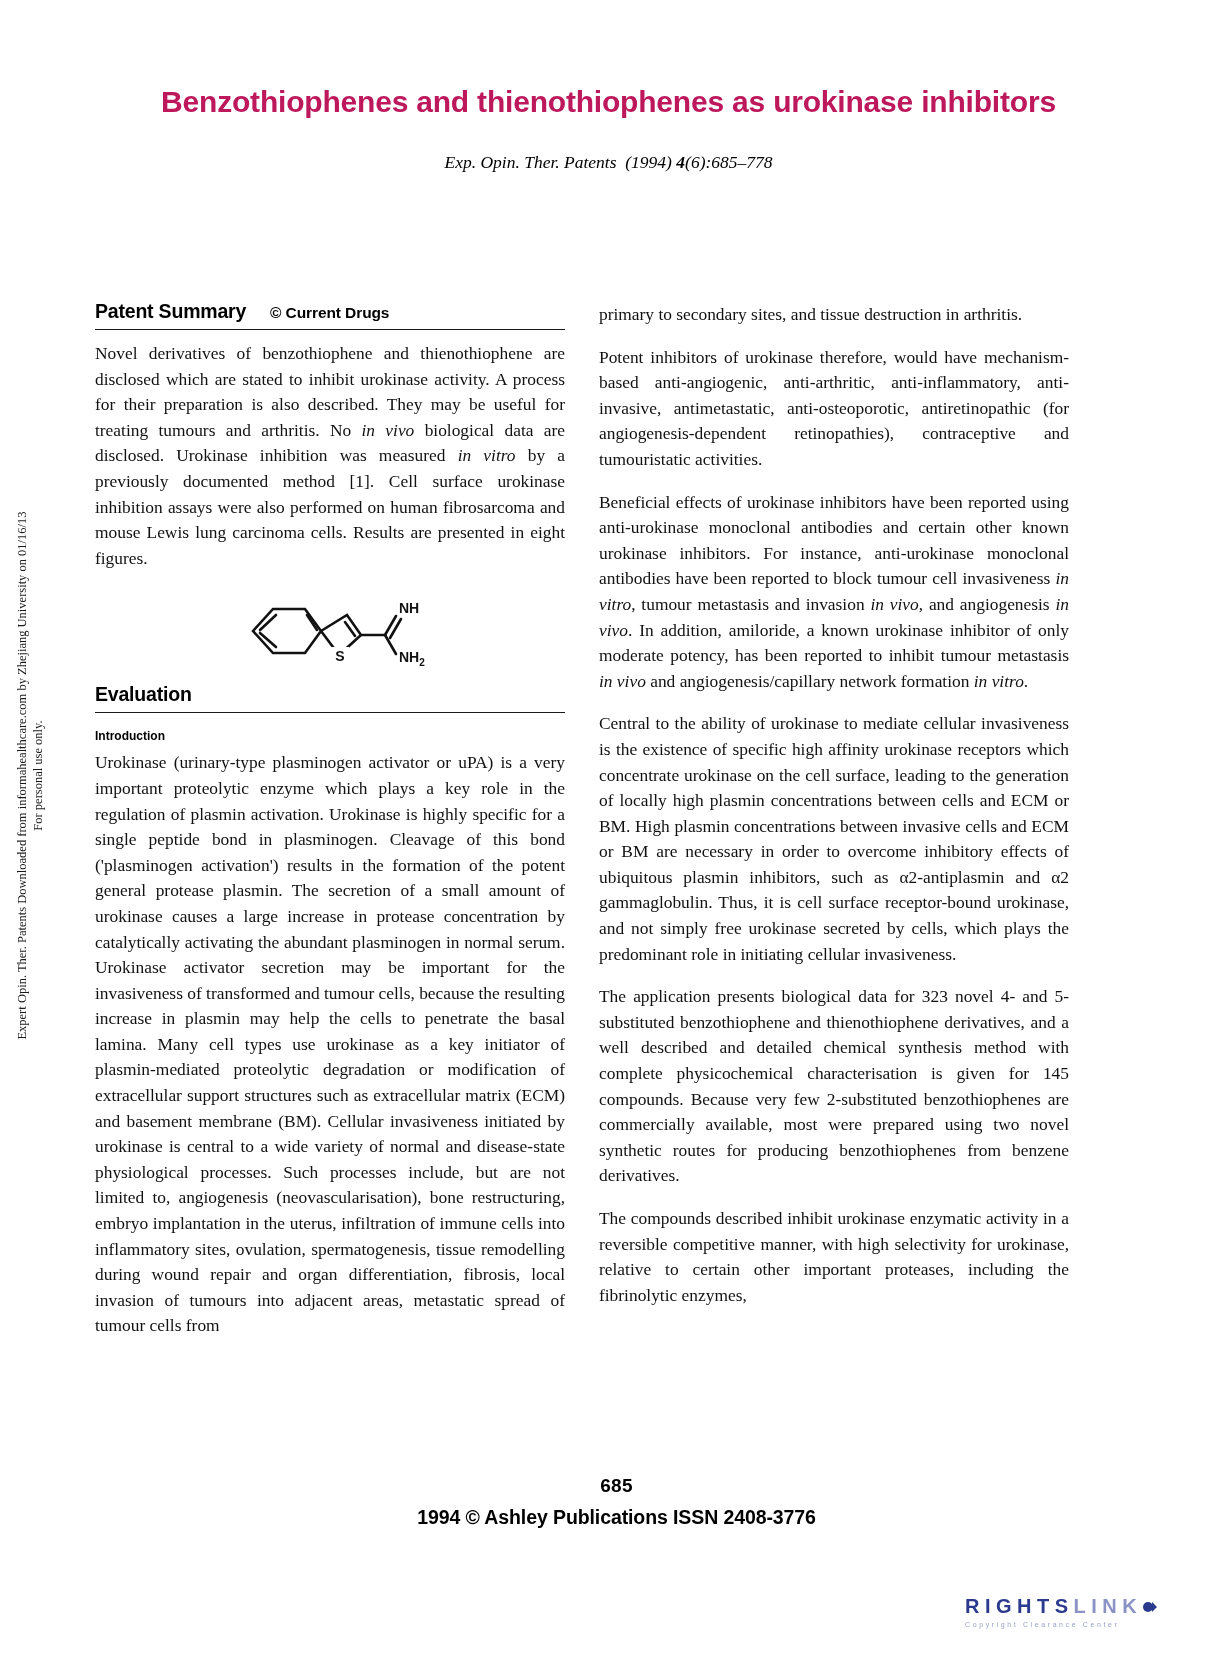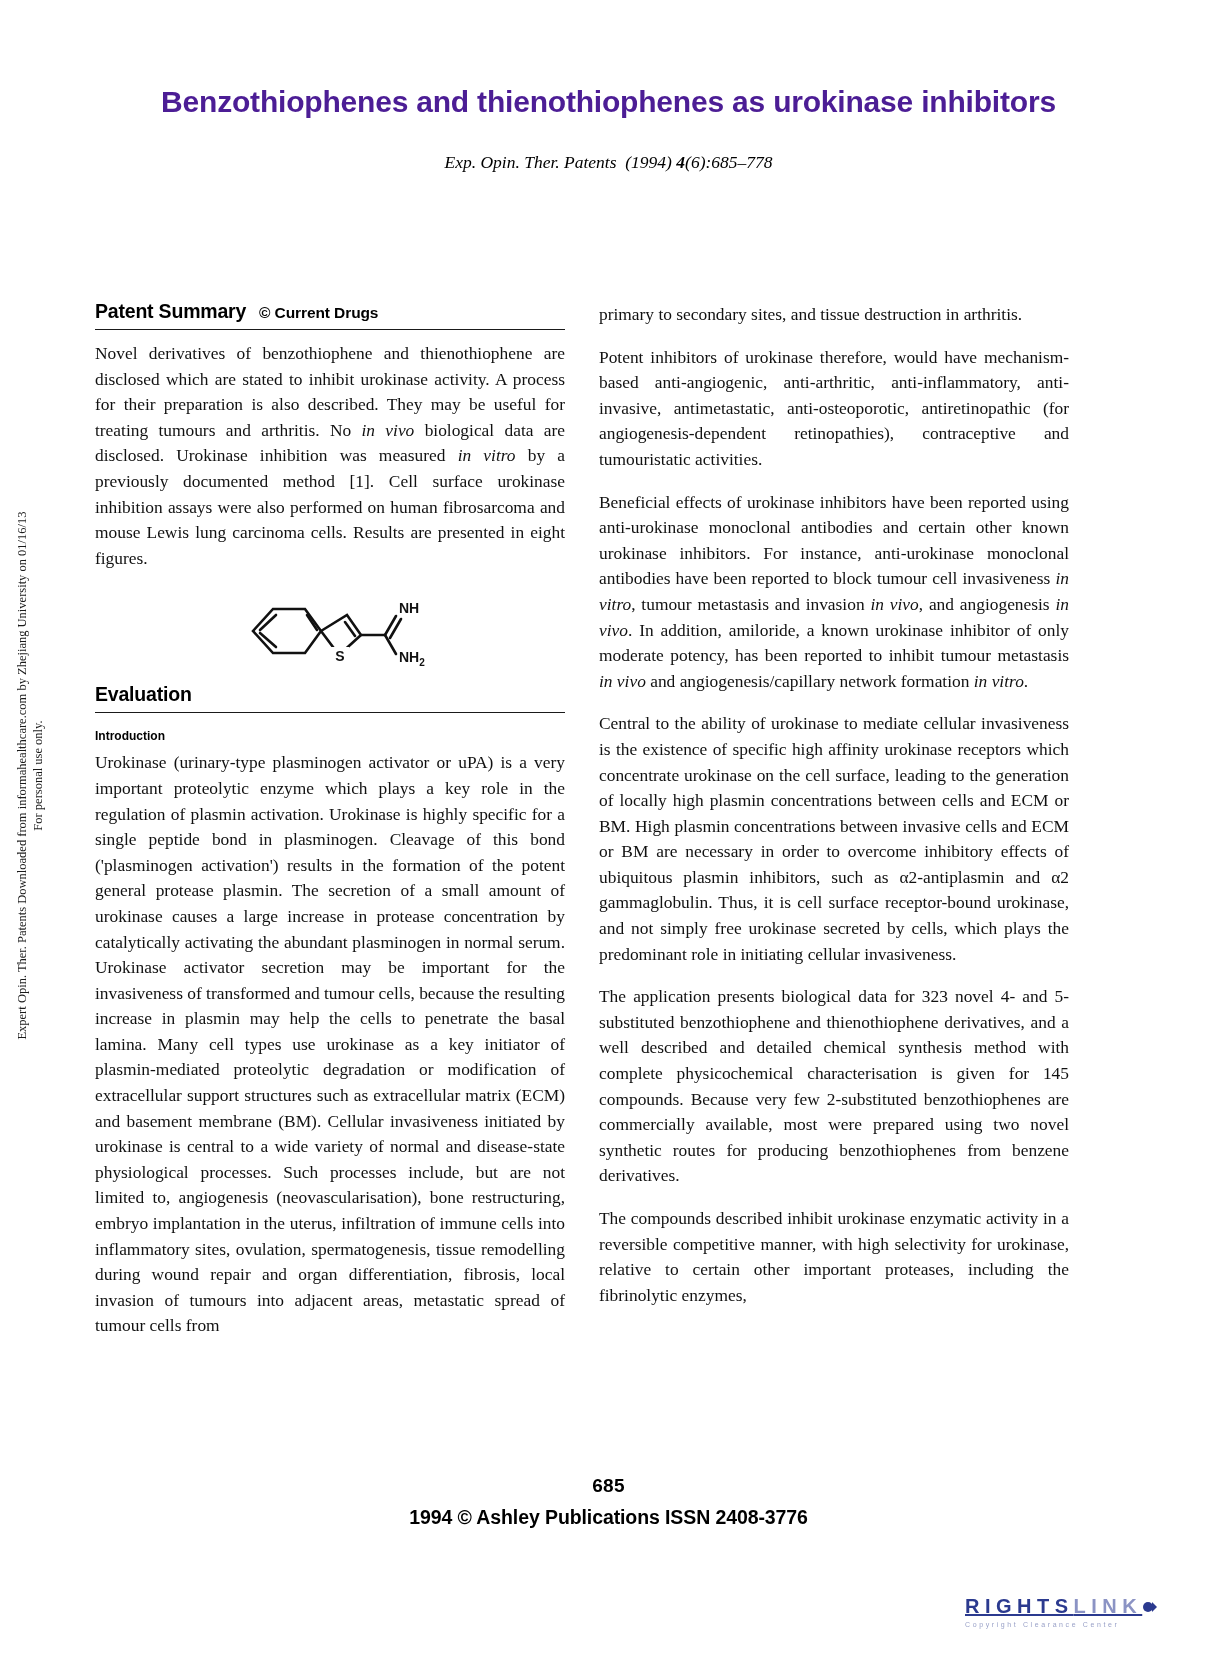--- a/index.html
+++ b/index.html
@@ -54,21 +54,21 @@
   
   .title {
     margin: 0;
     padding-top: 82px;
     font-family: "Liberation Sans", sans-serif;
     font-weight: bold;
     font-size: 30px;
     line-height: 40px;
     text-align: center;
     letter-spacing: -0.2px;
-    color: #4c1d95;
+    color: #be185d;
   }
   .byline {
     margin-top: 36px;
     text-align: center;
     font-family: "Liberation Serif", serif;
     font-size: 17px;
     color: #000;
   }
   .journalref {
     margin-top: 30px;
@@ -99,21 +99,21 @@
     font-weight: bold;
     font-size: 19.5px;
     margin: 0 0 0 0;
     padding: 0 0 6px 0;
     border-bottom: 1.6px solid #1a1a1a;
     color: #000;
     letter-spacing: -0.2px;
   }
   h2.sechead .credit {
     font-size: 15.5px;
-    margin-left: 13px;
+    margin-left: 24px;
     letter-spacing: -0.1px;
   }
   h3.subhead {
     font-family: "Liberation Sans", sans-serif;
     font-weight: bold;
     font-size: 12px;
     margin: 16px 0 4px 0;
     color: #000;
   }
   h2.sechead.spaced { }
@@ -135,21 +135,21 @@
 
   
   .structure {
     margin: 18px 0 4px 0;
     text-align: center;
   }
 
   
   .footer {
     position: absolute;
-    left: 0;
+    left: 8px;
     top: 1475px;
     width: 1037px;
     text-align: center;
   }
   .pagenum {
     font-family: "Liberation Sans", sans-serif;
     font-weight: bold;
     font-size: 19px;
     color: #000;
     letter-spacing: 0.2px;
@@ -172,21 +172,20 @@
     height: 40px;
   }
   .rl-word {
     font-family: "Liberation Sans", sans-serif;
     font-weight: bold;
     font-size: 20px;
     letter-spacing: 5.5px;
     color: #2b3a8f;
     line-height: 20px;
     white-space: nowrap;
-    text-decoration: underline;
   }
   .rl-word .dim { color: #8b93c4; }
   .rl-sub {
     font-family: "Liberation Sans", sans-serif;
     font-size: 7px;
     letter-spacing: 2.6px;
     color: #9aa2c8;
     margin-top: 3px;
     white-space: nowrap;
   }

